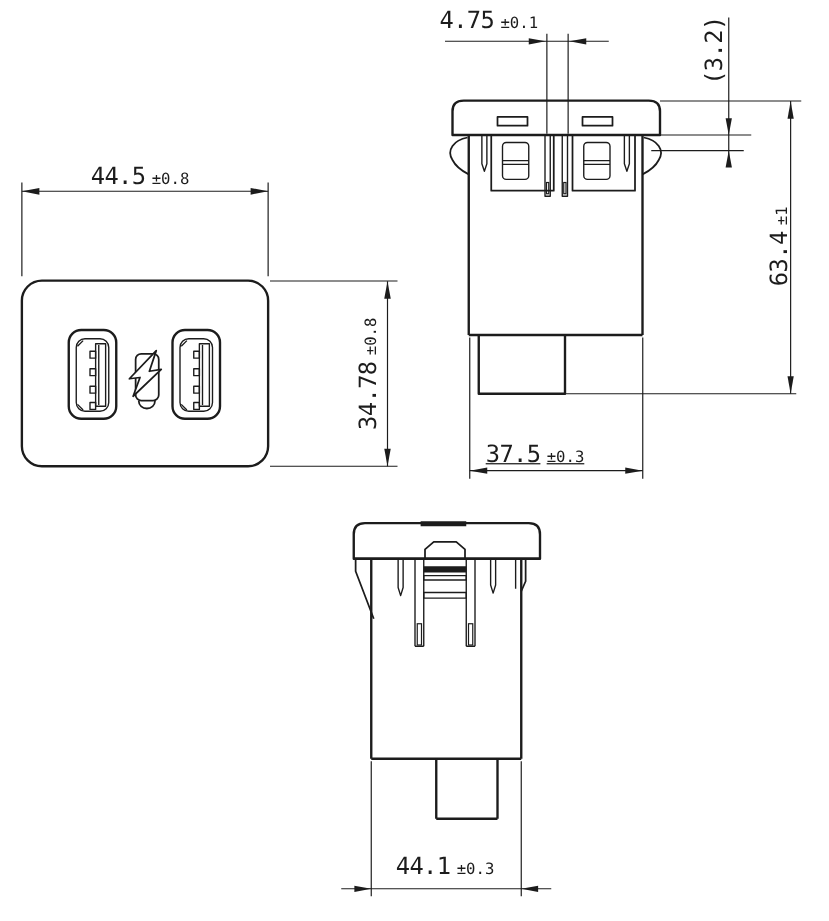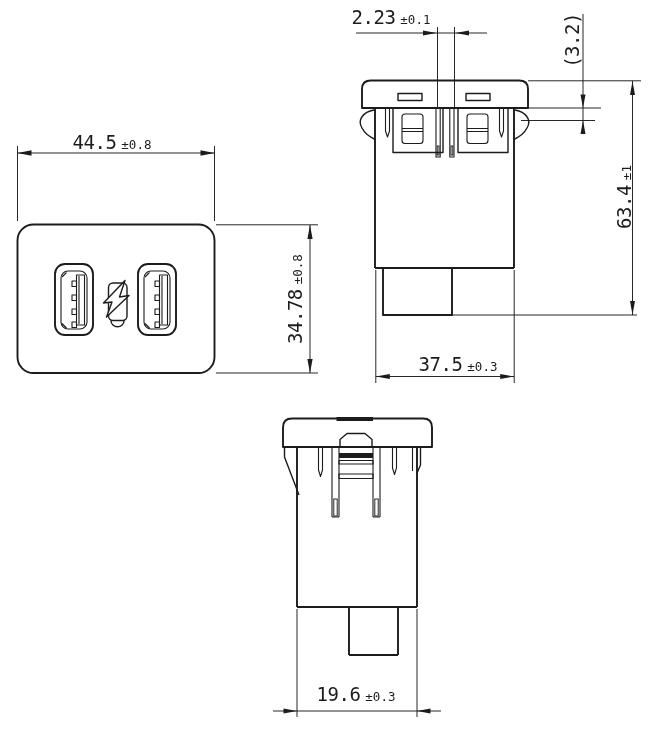--- a/index.html
+++ b/index.html
@@ -194,37 +194,37 @@
     <span class="val">44.5</span>
     <span class="tol">±0.8</span>
   </div>
 
   <div class="dim-label rot" style="left:295px; top:299px;">
     <span class="val">34.78</span>
     <span class="tol">±0.8</span>
   </div>
 
   <div class="dim-label" style="left:391px; top:17px;">
-    <span class="val">2.23</span>
+    <span class="val">4.75</span>
     <span class="tol">±0.1</span>
   </div>
 
   <div class="dim-label rot" style="left:572px; top:38px;">
     <span class="val">(3.2)</span>
     <span class="tol"></span>
   </div>
 
   <div class="dim-label rot" style="left:624px; top:197px;">
     <span class="val">63.4</span>
     <span class="tol">±1</span>
   </div>
 
-  <div class="dim-label" style="left:458px; top:364px;">
+  <div class="dim-label" style="left:428px; top:364px;text-decoration:underline;">
     <span class="val">37.5</span>
     <span class="tol">±0.3</span>
   </div>
 
   <div class="dim-label" style="left:356px; top:694px;">
-    <span class="val">19.6</span>
+    <span class="val">44.1</span>
     <span class="tol">±0.3</span>
   </div>
 
 </div>
 
 </body></html>

